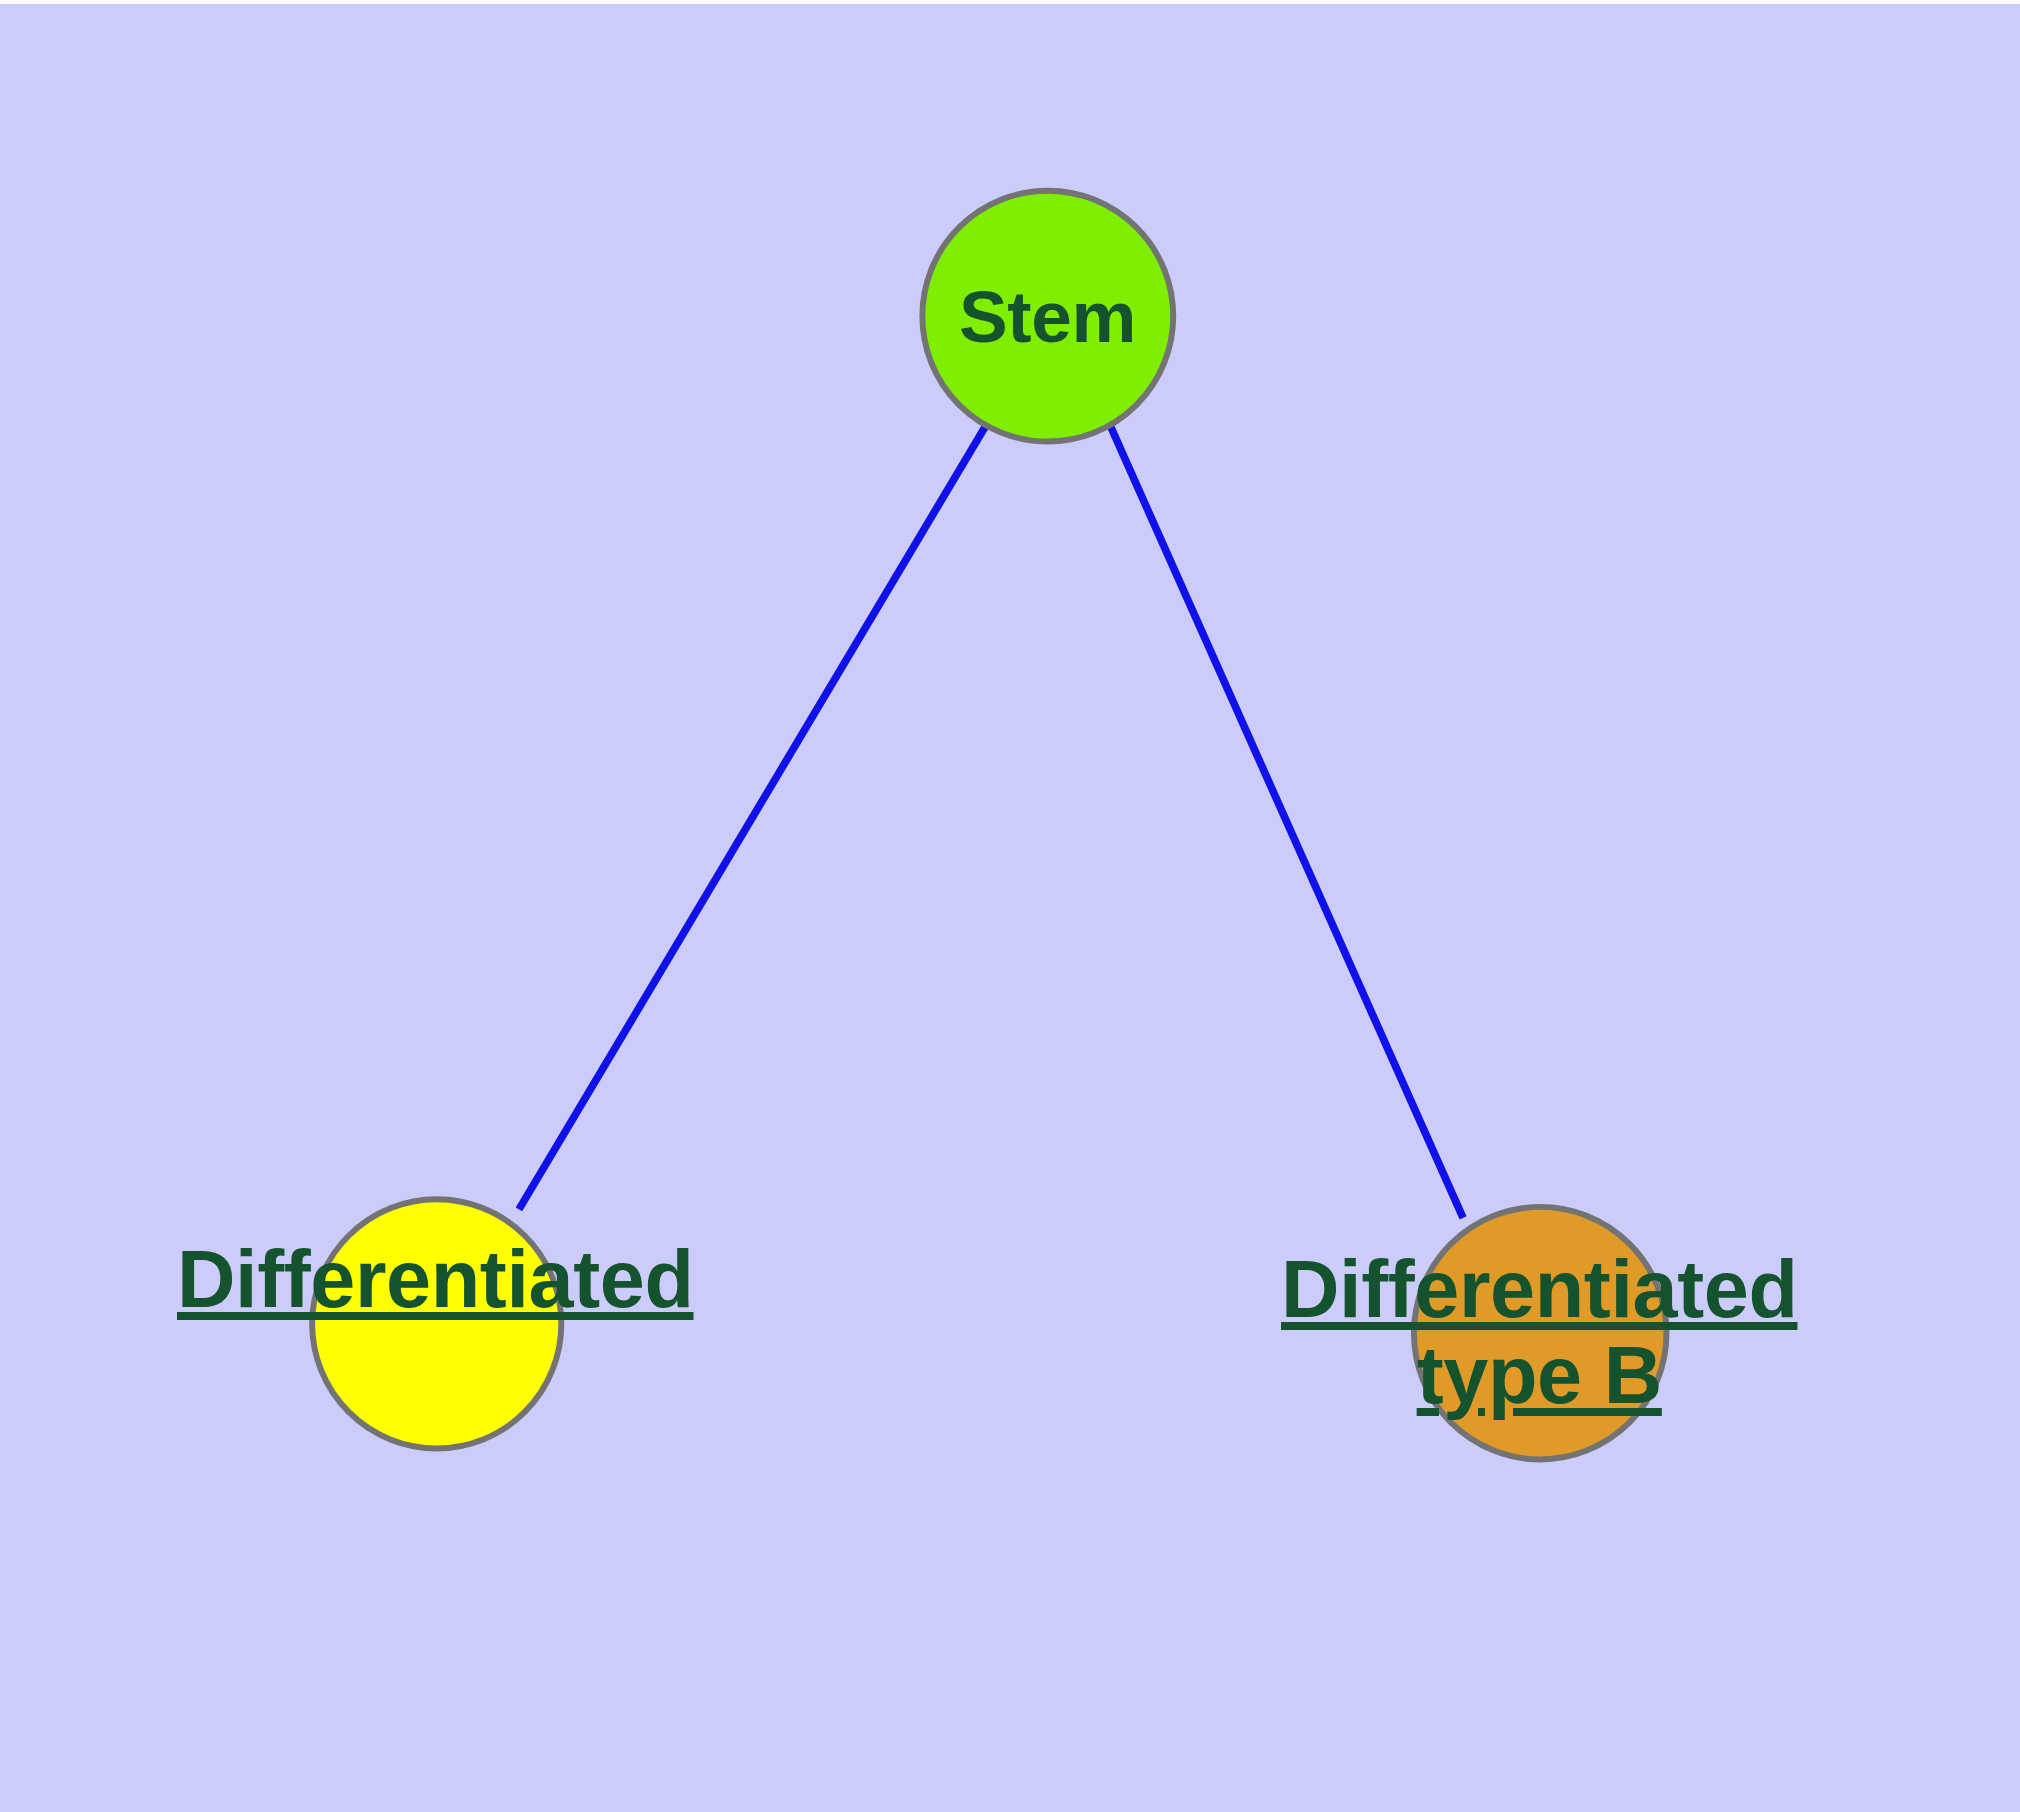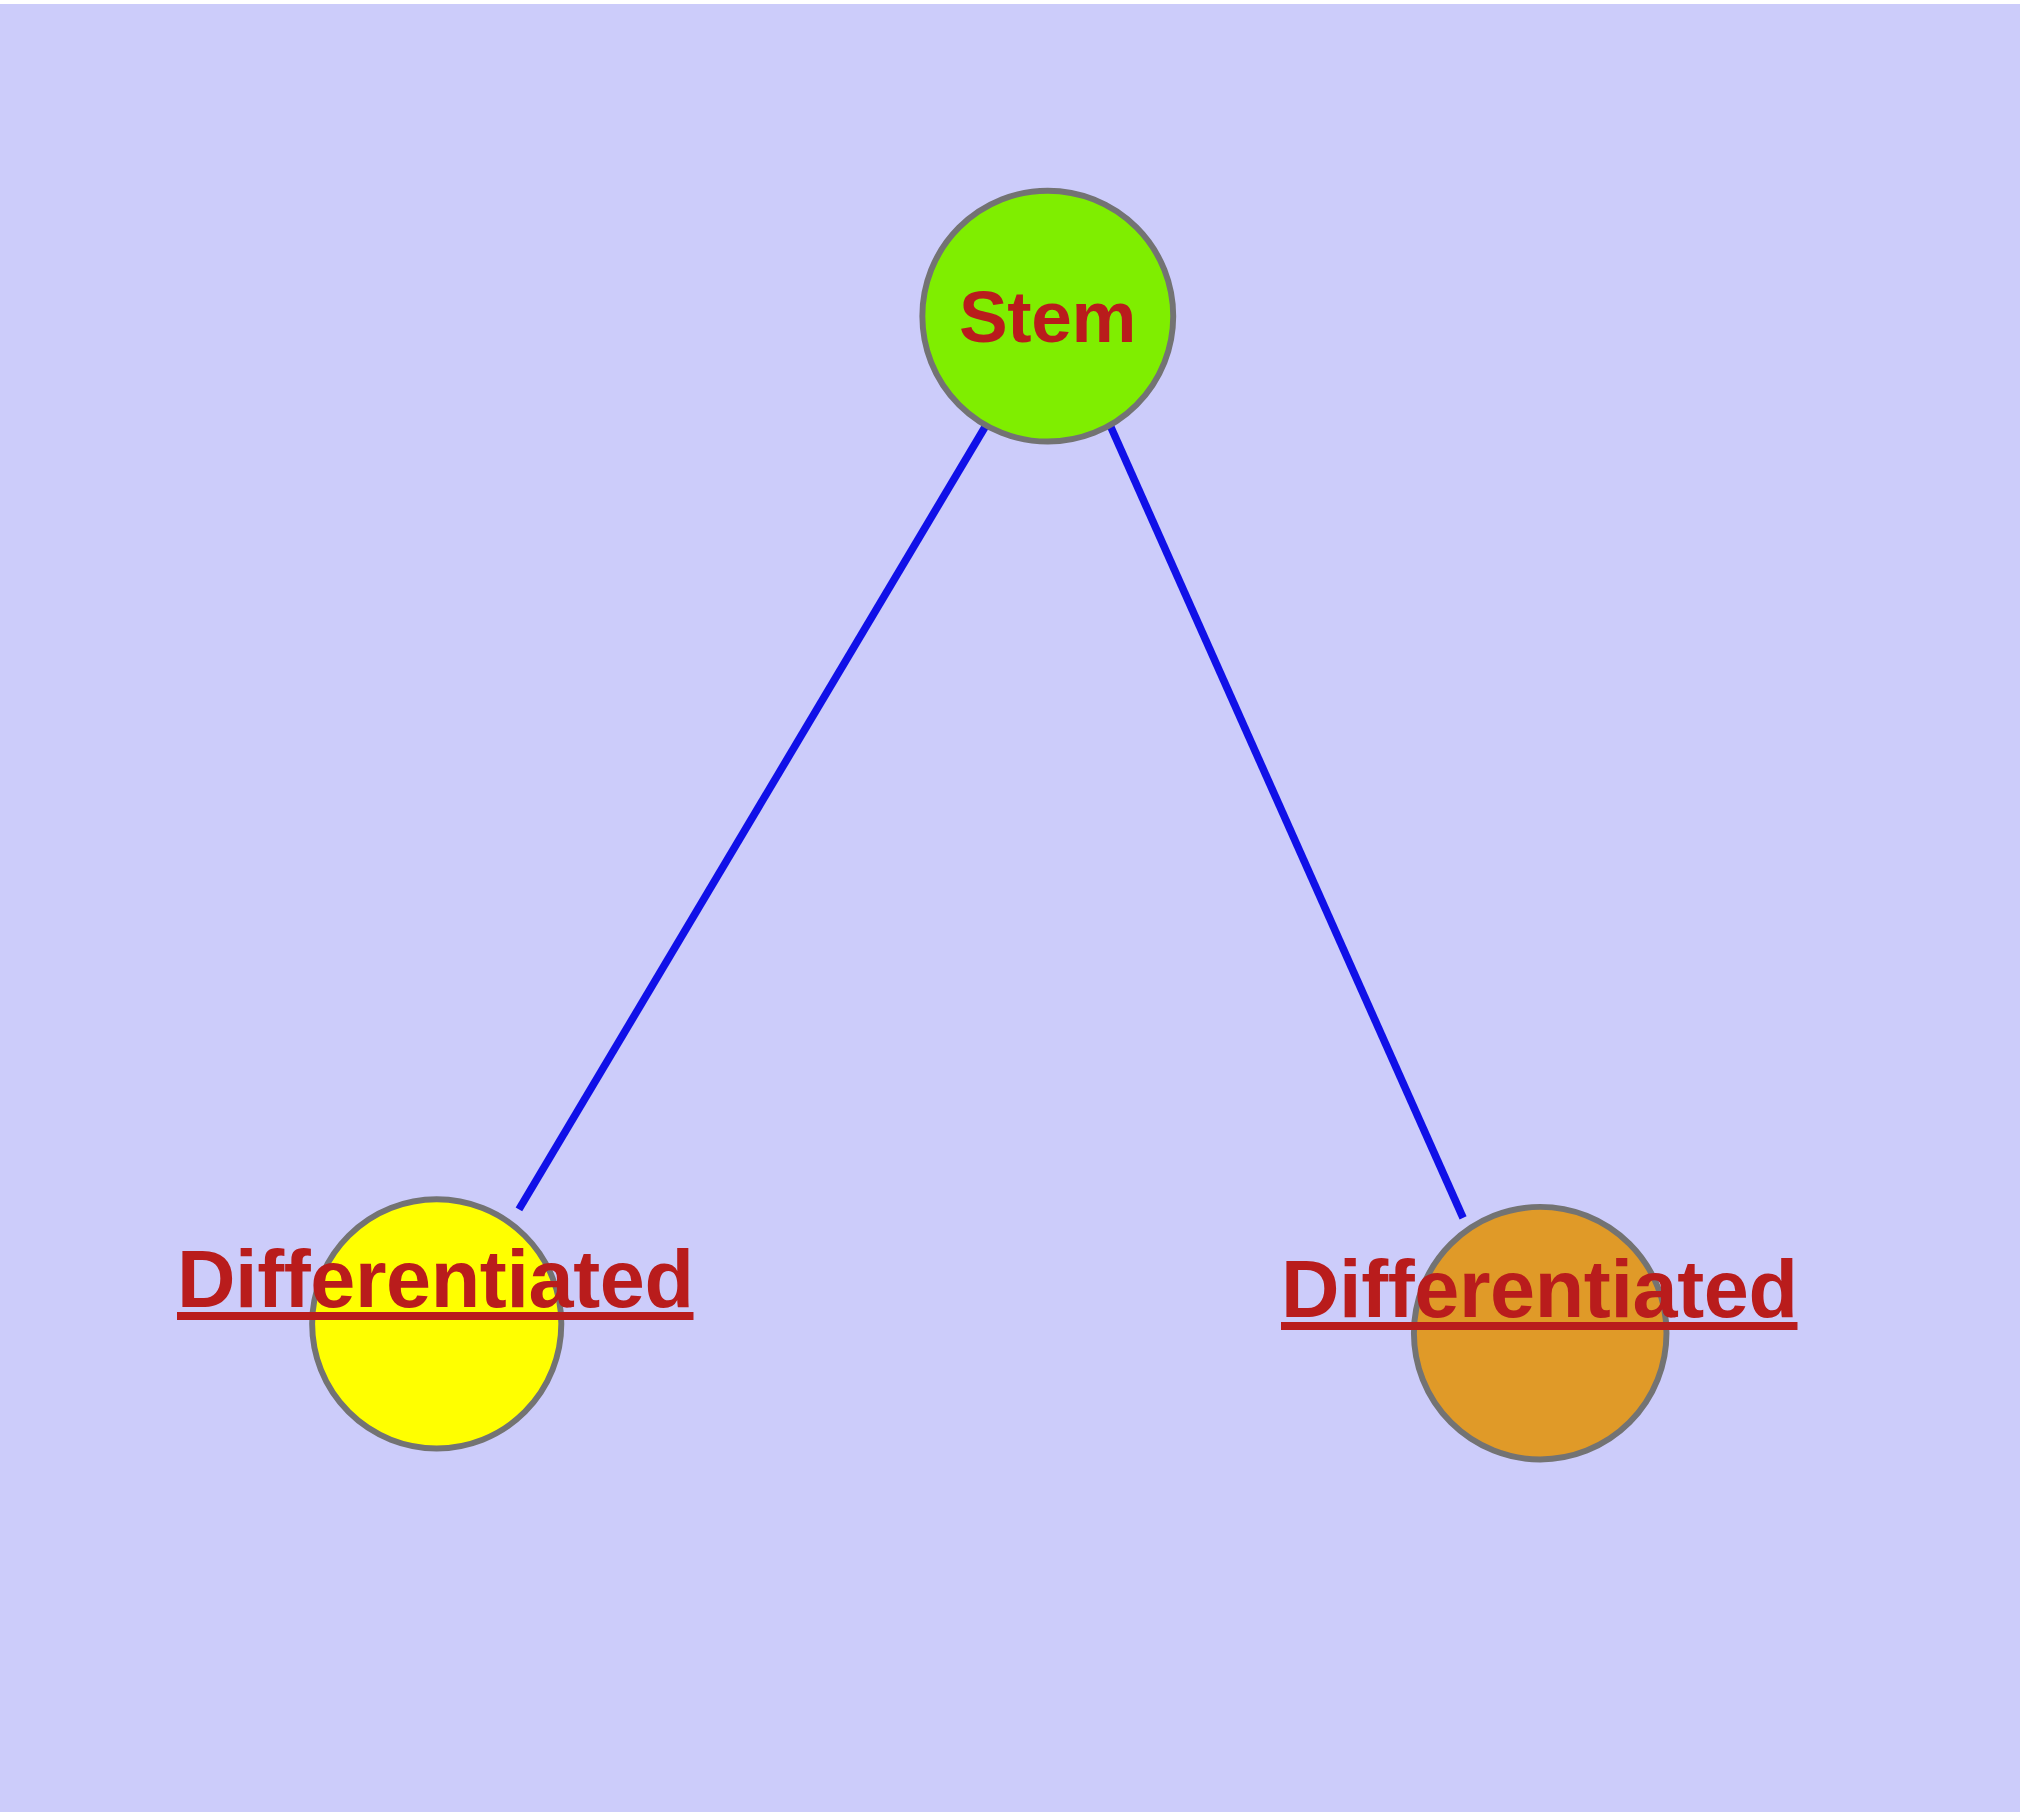--- a/index.html
+++ b/index.html
@@ -28,21 +28,21 @@
     position: absolute;
     left: 0;
     top: 0;
     width: 2021px;
     height: 1812px;
   }
   .node-label {
     position: absolute;
     text-align: center;
     font-weight: bold;
-    color: #b91c1c;
+    color: #14532d;
     line-height: 1.06;
     white-space: nowrap;
     letter-spacing: -0.4px;
     pointer-events: none;
   }
   .node-label.stem {
     font-size: 73px;
   }
   .node-label.leaf {
     font-size: 81px;
@@ -70,17 +70,18 @@
 
   <div id="labels-group">
       <div class="node-label stem" style="font-size: 73px; left: 959px; top: 278px;">
         <div>Stem</div>
       </div>
       <div class="node-label leaf" style="font-size: 81px; left: 177px; top: 1237px;">
         <div>Differentiated</div>
       </div>
       <div class="node-label leaf" style="font-size: 81px; left: 1281px; top: 1247px;">
         <div>Differentiated</div>
+        <div>type B</div>
       </div>
     </div>
 
 </div>
 
 
 </body></html>

